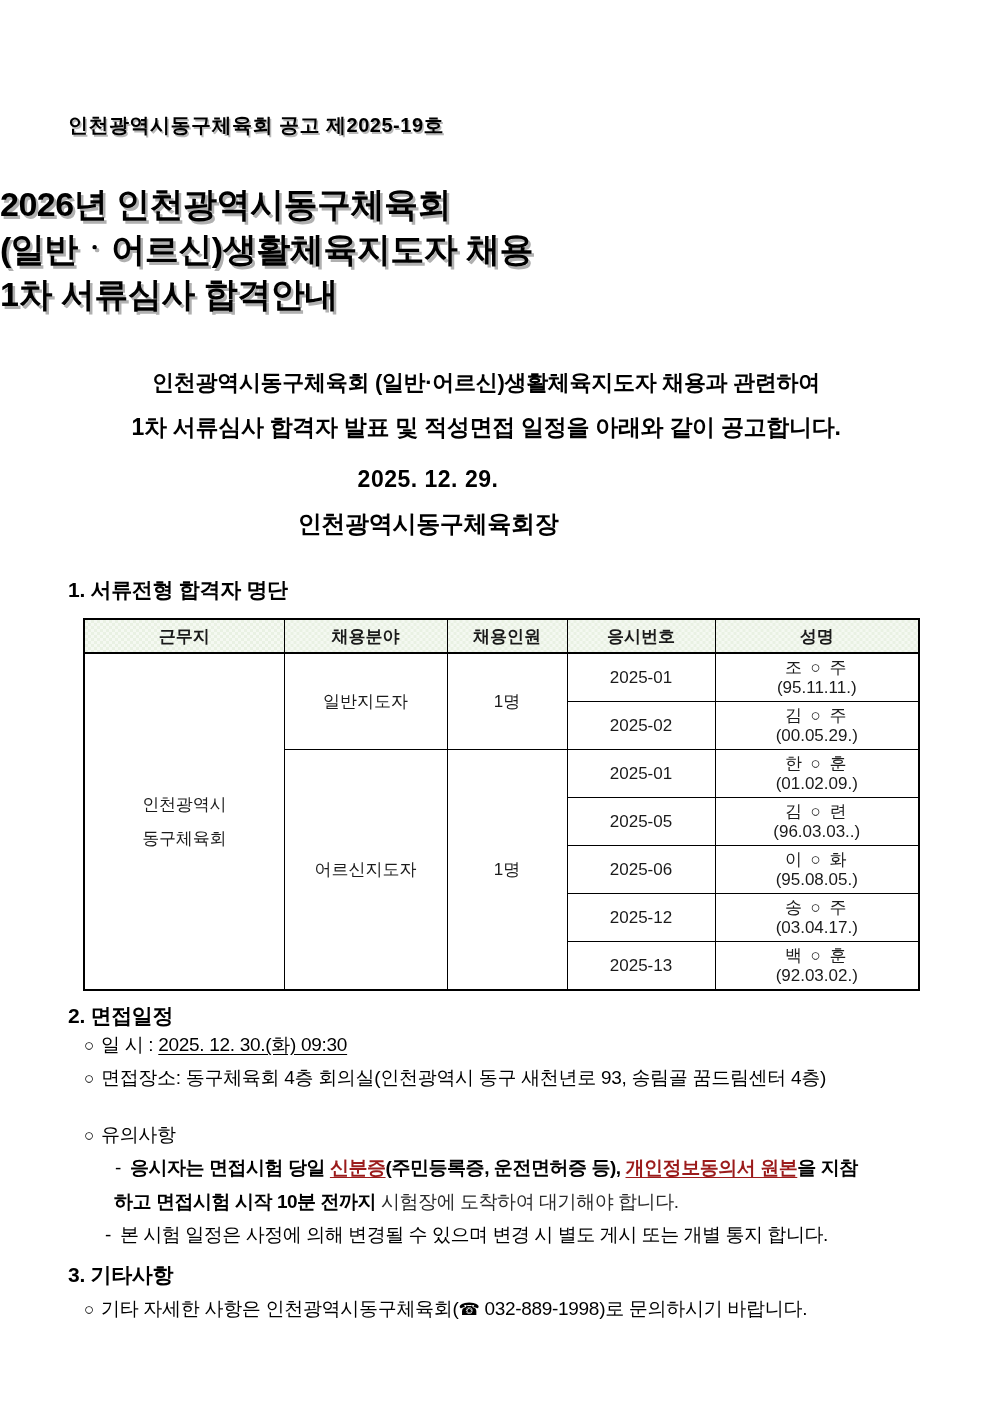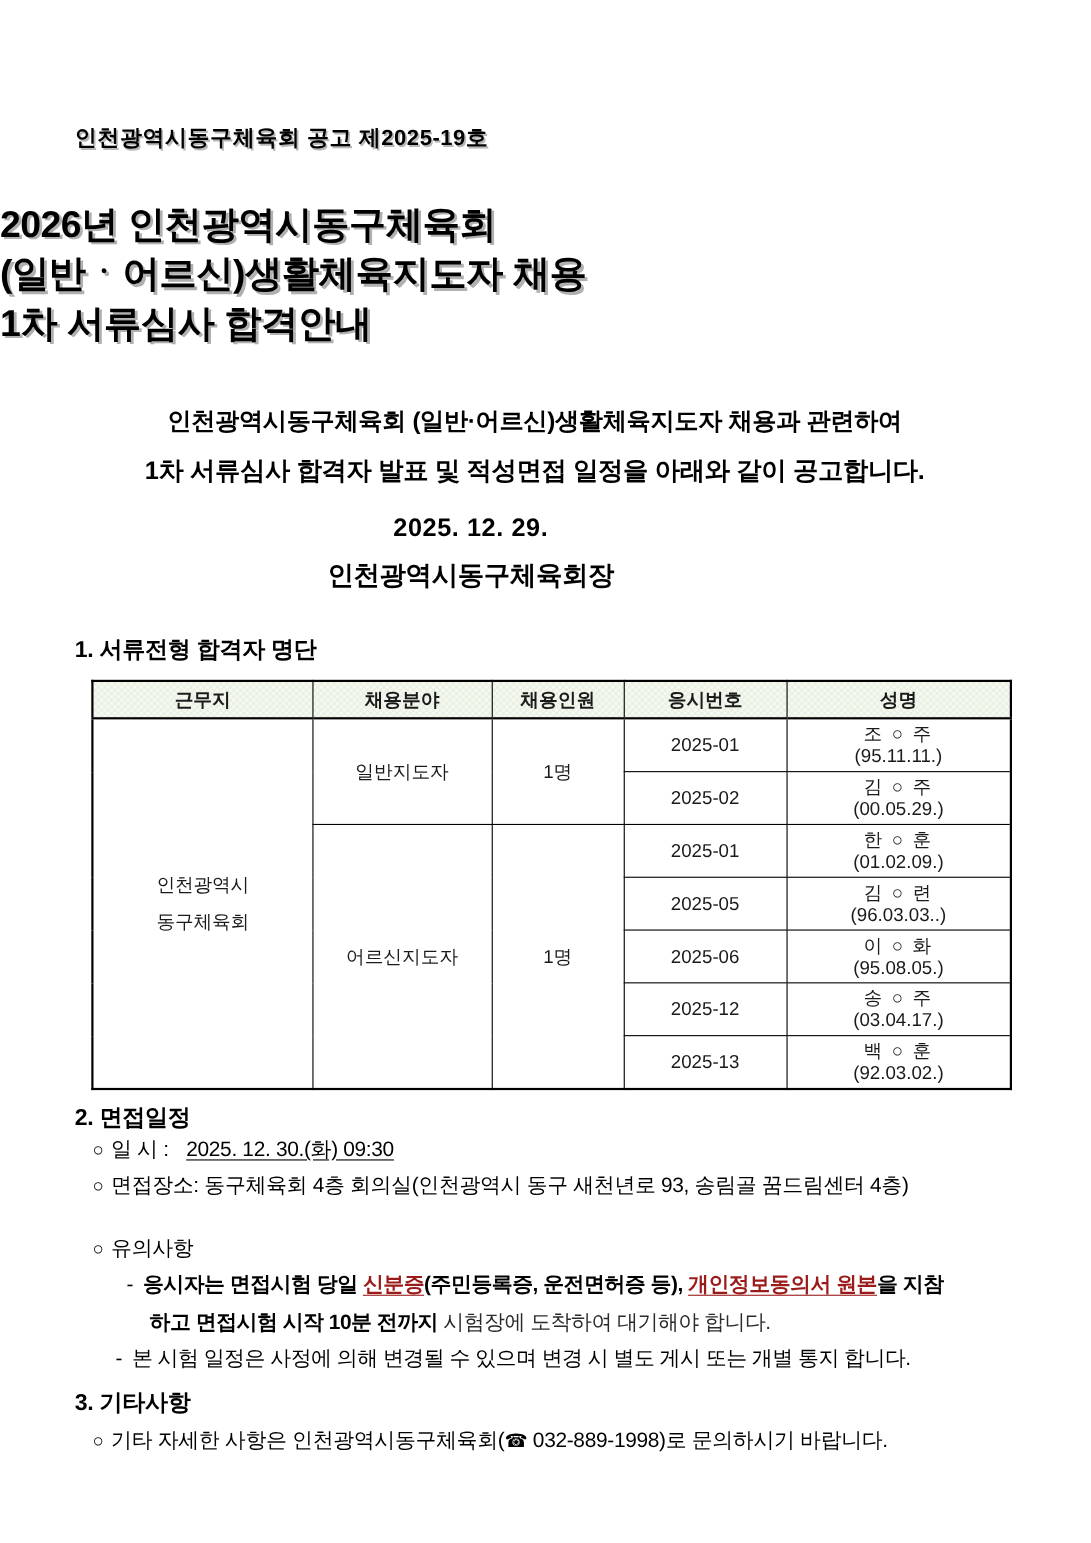--- a/index.html
+++ b/index.html
@@ -165,30 +165,30 @@
   .bullet-mark {
     font-size: 17px;
     margin-right: 7px;
     display: inline-block;
   }
   #item-datetime { left: 84px; top: 1032px; }
   #item-place    { left: 84px; top: 1065px; }
   #item-notice   { left: 84px; top: 1122px; }
   #item-etc      { left: 84px; top: 1296px; }
 
-  .underline { text-decoration: underline; text-underline-offset: 3px; margin-left: 11px; }
+  .underline { text-decoration: underline; text-underline-offset: 3px; }
 
   .dash-item {
     position: absolute;
     font-size: 19px;
     letter-spacing: -0.45px;
     white-space: nowrap;
   }
   #notice-1-line1 { left: 115px; top: 1155px; }
-  #notice-1-line2 { left: 136px; top: 1189px; }
+  #notice-1-line2 { left: 114px; top: 1189px; }
   #notice-2       { left: 105px; top: 1222px; }
 
   .dash-mark { display: inline-block; margin-right: 9px; }
   .red-underline {
     color: #9b1b1b;
     text-decoration: underline;
     text-underline-offset: 3px;
     font-weight: bold;
   }
   .bold-seg { font-weight: bold; }

